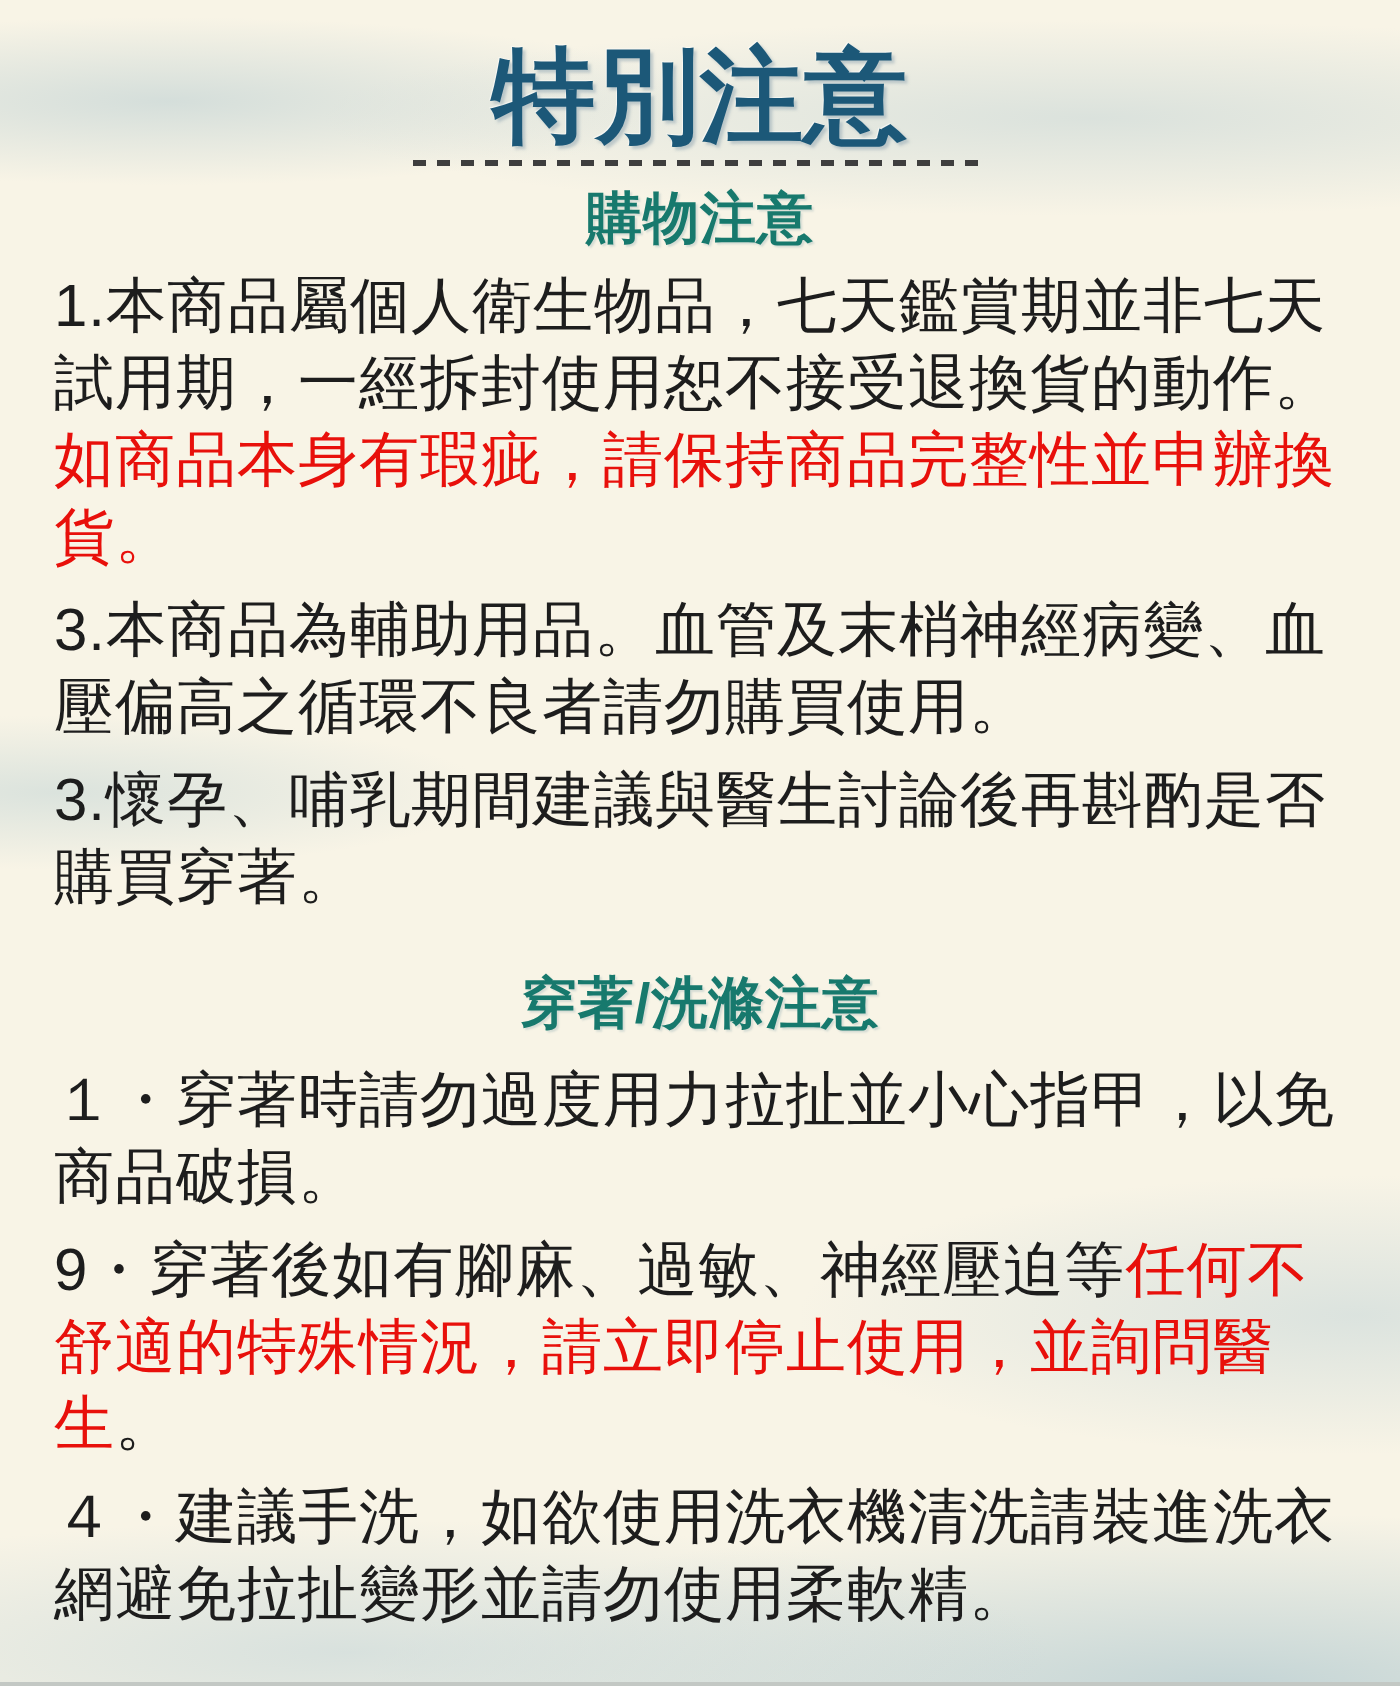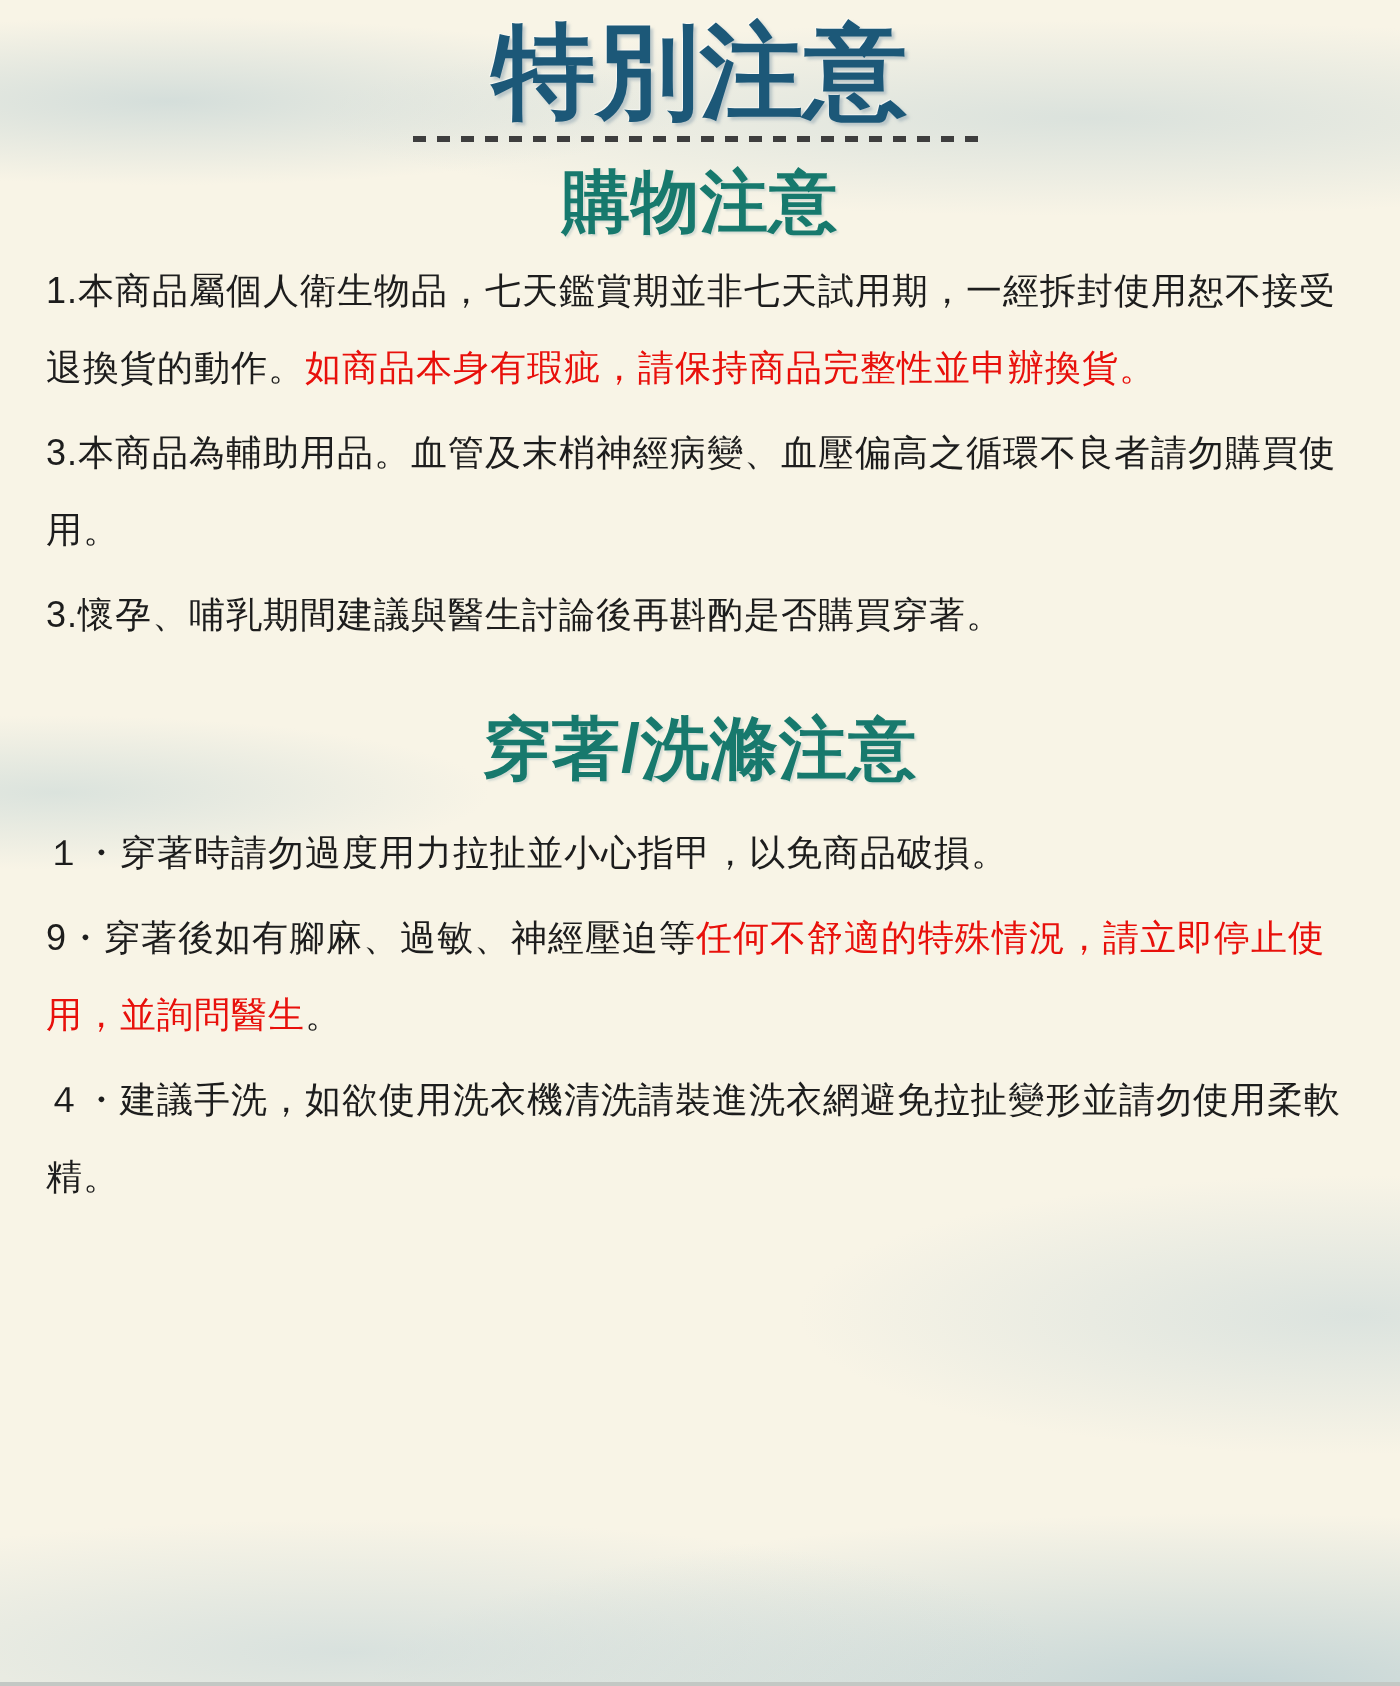--- a/index.html
+++ b/index.html
@@ -20,53 +20,53 @@
       radial-gradient(ellipse 800px 200px at 97% 78%, rgba(184,206,213,0.45), rgba(184,206,213,0) 70%),
       radial-gradient(ellipse 1000px 190px at 25% 98%, rgba(184,206,213,0.50), rgba(184,206,213,0) 70%),
       radial-gradient(ellipse 1200px 240px at 88% 100%, rgba(162,192,203,0.60), rgba(162,192,203,0) 72%);
     position: relative;
   }
   .page {
     position: relative;
     width: 100%;
     height: 100%;
     box-sizing: border-box;
-    padding-top: 18px;
+    padding-top: 42px;
   }
   .page-title {
     margin: 0;
     text-align: center;
     font-size: 103px;
     line-height: 1.05;
     font-weight: 900;
     letter-spacing: 1px;
     text-shadow: 3px 3px 3px rgba(150,170,180,0.55), -1px -1px 0 rgba(255,255,255,0.55);
   }
   .dotted-divider {
     width: 575px;
     height: 6px;
     margin: 10px auto 20px auto;
     background: repeating-linear-gradient(90deg, #3e3e3e 0 13px, rgba(0,0,0,0) 13px 24px);
   }
   .section-heading {
     margin: 0 0 12px 0;
     text-align: center;
-    font-size: 68px;
+    font-size: 56px;
     line-height: 1.15;
     font-weight: bold;
     letter-spacing: 1px;
     text-shadow: 2px 2px 2px rgba(170,190,190,0.45);
   }
   .notice-section { margin: 0; }
   .notice-section.first { margin-bottom: 56px; }
   .notice-section.second .section-heading { margin-bottom: 26px; }
   .section-body { padding: 0 38px; }
   .notice-item {
-    margin: 8px;
-    font-size: 36px;
+    margin: 16px;
+    font-size: 60px;
     line-height: 77px;
     font-weight: 400;
     letter-spacing: 1px;
     text-align: left;
     word-break: break-all;
     overflow-wrap: break-word;
   }
   .bottom-border {
     position: absolute;
     left: 0;

